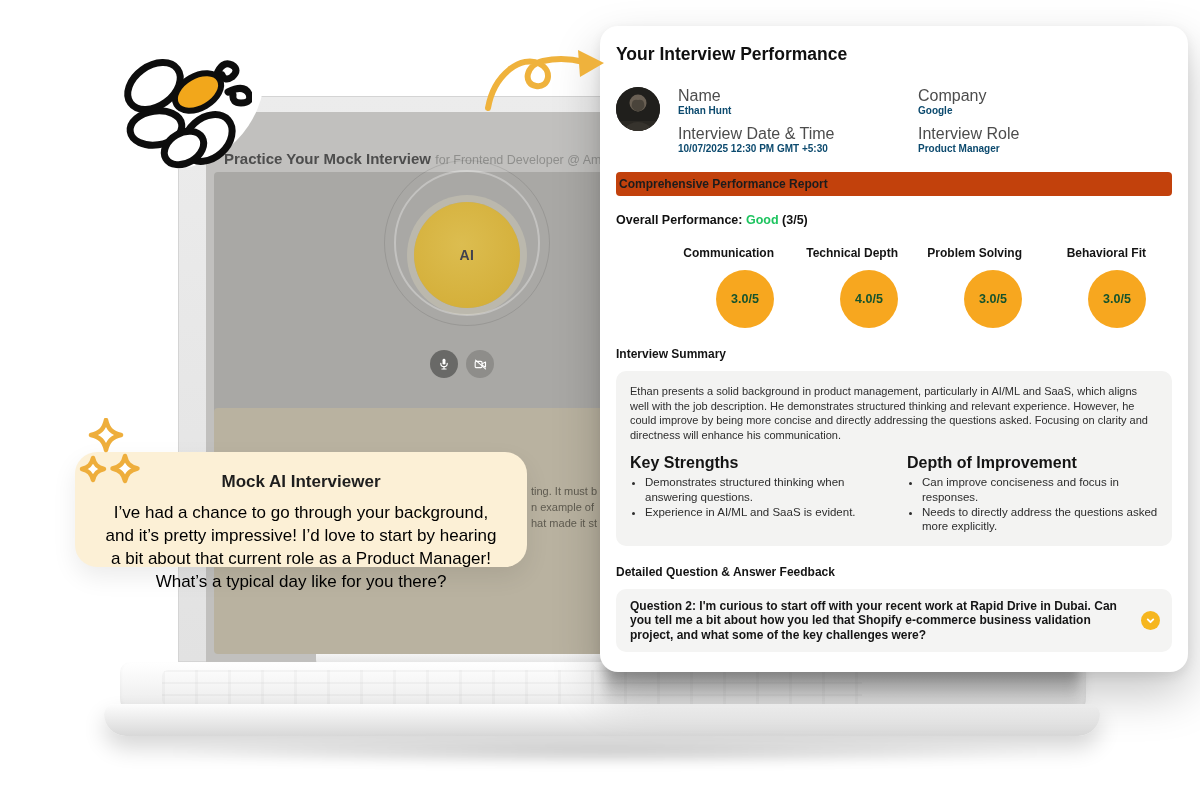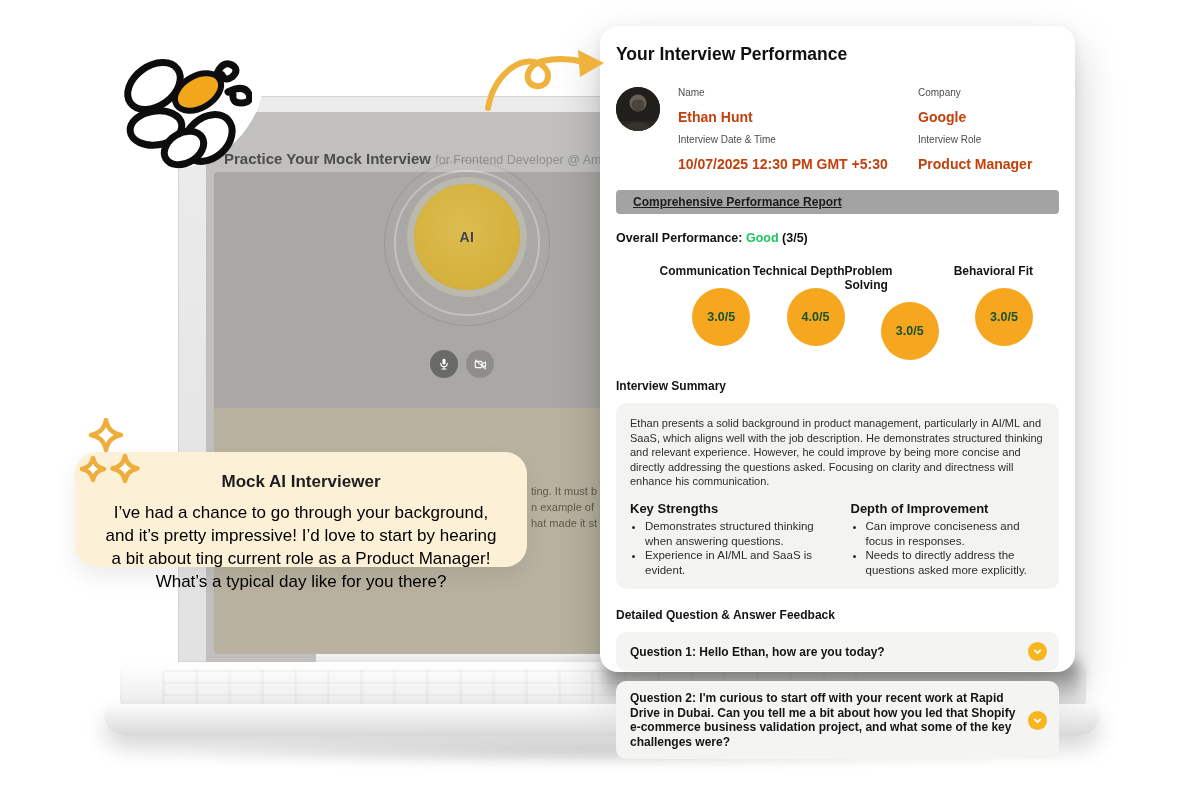--- a/index.html
+++ b/index.html
@@ -8,21 +8,21 @@
 
   
   .laptop-lid { left:178px; top:96px; width:832px; height:566px; background:linear-gradient(#ececec,#e2e2e2); border-radius:16px 16px 0 0; box-shadow:inset 0 0 0 1px #d4d4d4; }
   .laptop-screen { left:206px; top:112px; width:804px; height:550px; background:#c1c0be; overflow:hidden; }
   .screen-header { left:0; top:0; width:100%; height:60px; }
   .screen-title { left:18px; top:38px; font-size:15px; font-weight:bold; color:#4d4d4d; white-space:nowrap; }
   .screen-title .sub { font-weight:normal; font-size:12.5px; color:#8f8f8d; }
   .video-panel { left:8px; top:60px; width:780px; height:336px; background:#a9a8a5; border-radius:4px; }
   .ring-outer { left:178px; top:48px; width:166px; height:166px; border-radius:50%; border:1px solid rgba(0,0,0,.10); }
   .ring-mid { left:188px; top:58px; width:146px; height:146px; border-radius:50%; border:2px solid rgba(255,255,255,.30); }
-  .ai-circle { left:208px; top:72px; width:106px; height:106px; border-radius:50%; background:radial-gradient(circle at 45% 40%, #dcbd50, #d2ab33); box-shadow:0 0 0 7px rgba(235,225,195,.28); display:flex; align-items:center; justify-content:center; font-size:14px; font-weight:bold; color:#42424e; letter-spacing:.5px; }
+  .ai-circle { left:208px; top:90px; width:106px; height:106px; border-radius:50%; background:radial-gradient(circle at 45% 40%, #dcbd50, #d2ab33); box-shadow:0 0 0 7px rgba(235,225,195,.28); display:flex; align-items:center; justify-content:center; font-size:14px; font-weight:bold; color:#42424e; letter-spacing:.5px; }
   .av-controls { left:224px; top:238px; display:flex; gap:8px; }
   .ctl-btn { width:28px; height:28px; border-radius:50%; display:flex; align-items:center; justify-content:center; }
   .ctl-mic { background:#696967; }
   .ctl-cam { background:#8e8d8a; }
   .transcript-panel { left:8px; top:296px; width:780px; height:246px; background:#b9b2a0; border-radius:4px; }
   .transcript-frag { left:325px; top:371px; font-size:11px; line-height:16px; color:#5f5b50; white-space:nowrap; }
 
   .hinge { left:316px; top:654px; width:296px; height:14px; background:linear-gradient(#f4f4f4,#dddddd); border-radius:0 0 8px 8px; }
   .deck { left:120px; top:662px; width:966px; height:56px; background:linear-gradient(#ffffff,#e7e7e7); border-radius:10px 10px 20px 20px; box-shadow:inset 0 -2px 4px rgba(0,0,0,.05); }
   .keys { left:162px; top:670px; width:700px; height:36px; opacity:.55; border-radius:6px;
@@ -37,40 +37,40 @@
   .bee-svg { left:112px; top:48px; }
   .arrow-svg { left:478px; top:38px; }
   .sparkles-svg { left:78px; top:418px; }
 
   
   .bubble { left:75px; top:452px; width:452px; height:115px; background:#fcf0d6; border-radius:22px; box-shadow:0 10px 24px rgba(0,0,0,.08); text-align:center; padding-top:20px; }
   .bubble-title { font-size:17px; font-weight:bold; color:#1e1e1e; margin-bottom:9px; }
   .bubble-line { font-size:17px; line-height:23px; color:#000000; white-space:nowrap; }
 
   
-  .card { left:600px; top:26px; width:475px; height:646px; background:#ffffff; border-radius:18px; box-shadow:0 22px 48px rgba(0,0,0,.22), 0 4px 12px rgba(0,0,0,.08); padding:18px 16px 14px 16px; }
+  .card { left:600px; top:26px; width:588px; height:646px; background:#ffffff; border-radius:18px; box-shadow:0 22px 48px rgba(0,0,0,.22), 0 4px 12px rgba(0,0,0,.08); padding:18px 16px 14px 16px; }
   .card-title { font-size:17.5px; font-weight:bold; color:#101010; }
   .profile { display:grid; grid-template-columns:62px 240px 1fr; margin-top:22px; }
   .avatar { width:44px; height:44px; border-radius:50%; overflow:hidden; background:#23211d; }
-  .p-label { font-size:10px; color:#4c4c4c; }
-  .p-value { font-size:14px; font-weight:bold; color:#c2410c; margin-top:11px; }
+  .p-label { font-size:16px; color:#4c4c4c; }
+  .p-value { font-size:10px; font-weight:bold; color:#0c4a6e; margin-top:0; }
   .p-gap { margin-top:9px; }
-  .banner { margin-top:18px; height:24px; line-height:24px; background:#a3a3a3; border-radius:4px; font-size:12px; font-weight:bold; color:#1c1c1c; padding-left:17px;text-decoration:underline; }
+  .banner { margin-top:18px; height:24px; line-height:24px; background:#c2410c; border-radius:4px; font-size:12px; font-weight:bold; color:#1c1c1c; padding-left:3px; }
   .overall { margin-top:17px; font-size:12.5px; font-weight:bold; color:#111; }
   .overall .good { color:#1dc45f; }
   .scores { margin-top:19px; display:flex; justify-content:space-between; padding:0 26px 0 40px; }
   .score-col { display:flex; flex-direction:column; align-items:flex-end; width:118px; }
   .score-label { font-size:12px; font-weight:bold; color:#141414; }
   .score-circle { margin-top:10px; width:58px; height:58px; border-radius:50%; background:#f7a71f; display:flex; align-items:center; justify-content:center; font-size:12.5px; font-weight:bold; color:#14532d; }
   .sec-heading { margin-top:19px; font-size:12px; font-weight:bold; color:#141414; }
   .summary-box { margin-top:10px; background:#f3f3f2; border-radius:10px; padding:13px 14px 12px 14px; }
   .summary-text { font-size:11px; line-height:14.6px; color:#2d2d2d; }
   .sb-cols { display:flex; gap:26px; margin-top:12px; }
   .sb-col { flex:1; }
-  .sb-col-title { font-size:13px; font-weight:bold; color:#141414; }
+  .sb-col-title { font-size:16px; font-weight:bold; color:#141414; }
   .sb-col ul { margin:3px 0 0 15px; }
   .sb-col li { font-size:11.5px; line-height:14.6px; color:#2d2d2d; }
   .qa-row { margin-top:10px; background:#f4f4f3; border-radius:10px; padding:10px 12px 10px 14px; display:flex; align-items:center; gap:10px; cursor:pointer; }
   .qa-text { flex:1; font-size:12px; font-weight:bold; line-height:14.5px; color:#151515; }
   .chev { flex-shrink:0; width:19px; height:19px; border-radius:50%; background:#f6b61e; display:flex; align-items:center; justify-content:center; }
 </style>
 </head>
 <body>
 
 <div class="abs laptop-lid"></div>
@@ -188,44 +188,36 @@
         <ul>
           <li>Can improve conciseness and focus in responses.</li>
           <li>Needs to directly address the questions asked more explicitly.</li>
         </ul>
       </div>
     </div>
   </div>
 
   <div class="sec-heading">Detailed Question &amp; Answer Feedback</div>
 
-  <div class="qa-row">
-    <div class="qa-text">Question 1: Hello Ethan, how are you today?</div>
-    <div class="chev">
-      <svg width="11" height="11" viewBox="0 0 20 20" fill="none" stroke="#ffffff" stroke-width="3.4" stroke-linecap="round" stroke-linejoin="round">
-        <path d="M5 8 l5 5 5 -5"></path>
-      </svg>
-    </div>
-  </div>
 
   <div class="qa-row">
     <div class="qa-text">Question 2: I'm curious to start off with your recent work at Rapid Drive in Dubai. Can you tell me a bit about how you led that Shopify e-commerce business validation project, and what some of the key challenges were?</div>
     <div class="chev">
       <svg width="11" height="11" viewBox="0 0 20 20" fill="none" stroke="#ffffff" stroke-width="3.4" stroke-linecap="round" stroke-linejoin="round">
         <path d="M5 8 l5 5 5 -5"></path>
       </svg>
     </div>
   </div>
 </div>
 
 <div class="abs bubble">
   <div class="bubble-title">Mock AI Interviewer</div>
   <div class="bubble-line">I’ve had a chance to go through your background,</div>
   <div class="bubble-line">and it’s pretty impressive! I’d love to start by hearing</div>
-  <div class="bubble-line">a bit about ting current role as a Product Manager!</div>
+  <div class="bubble-line">a bit about that current role as a Product Manager!</div>
   <div class="bubble-line">What’s a typical day like for you there?</div>
 </div>
 
 <div class="abs bee-circle"></div>
 <svg class="abs bee-svg" width="140" height="128" viewBox="0 0 140 128">
   <g fill="none" stroke="#0d0d0d" stroke-width="7" stroke-linecap="round">
     <ellipse cx="42" cy="38" rx="29" ry="20" fill="#ffffff" transform="rotate(-36 42 38)"></ellipse>
     <ellipse cx="44" cy="80" rx="26" ry="17" fill="#ffffff" transform="rotate(-8 44 80)"></ellipse>
     <ellipse cx="96" cy="90" rx="27" ry="20" fill="#ffffff" transform="rotate(-42 96 90)"></ellipse>
     <ellipse cx="72" cy="100" rx="21" ry="15" fill="#ffffff" transform="rotate(-30 72 100)"></ellipse>

